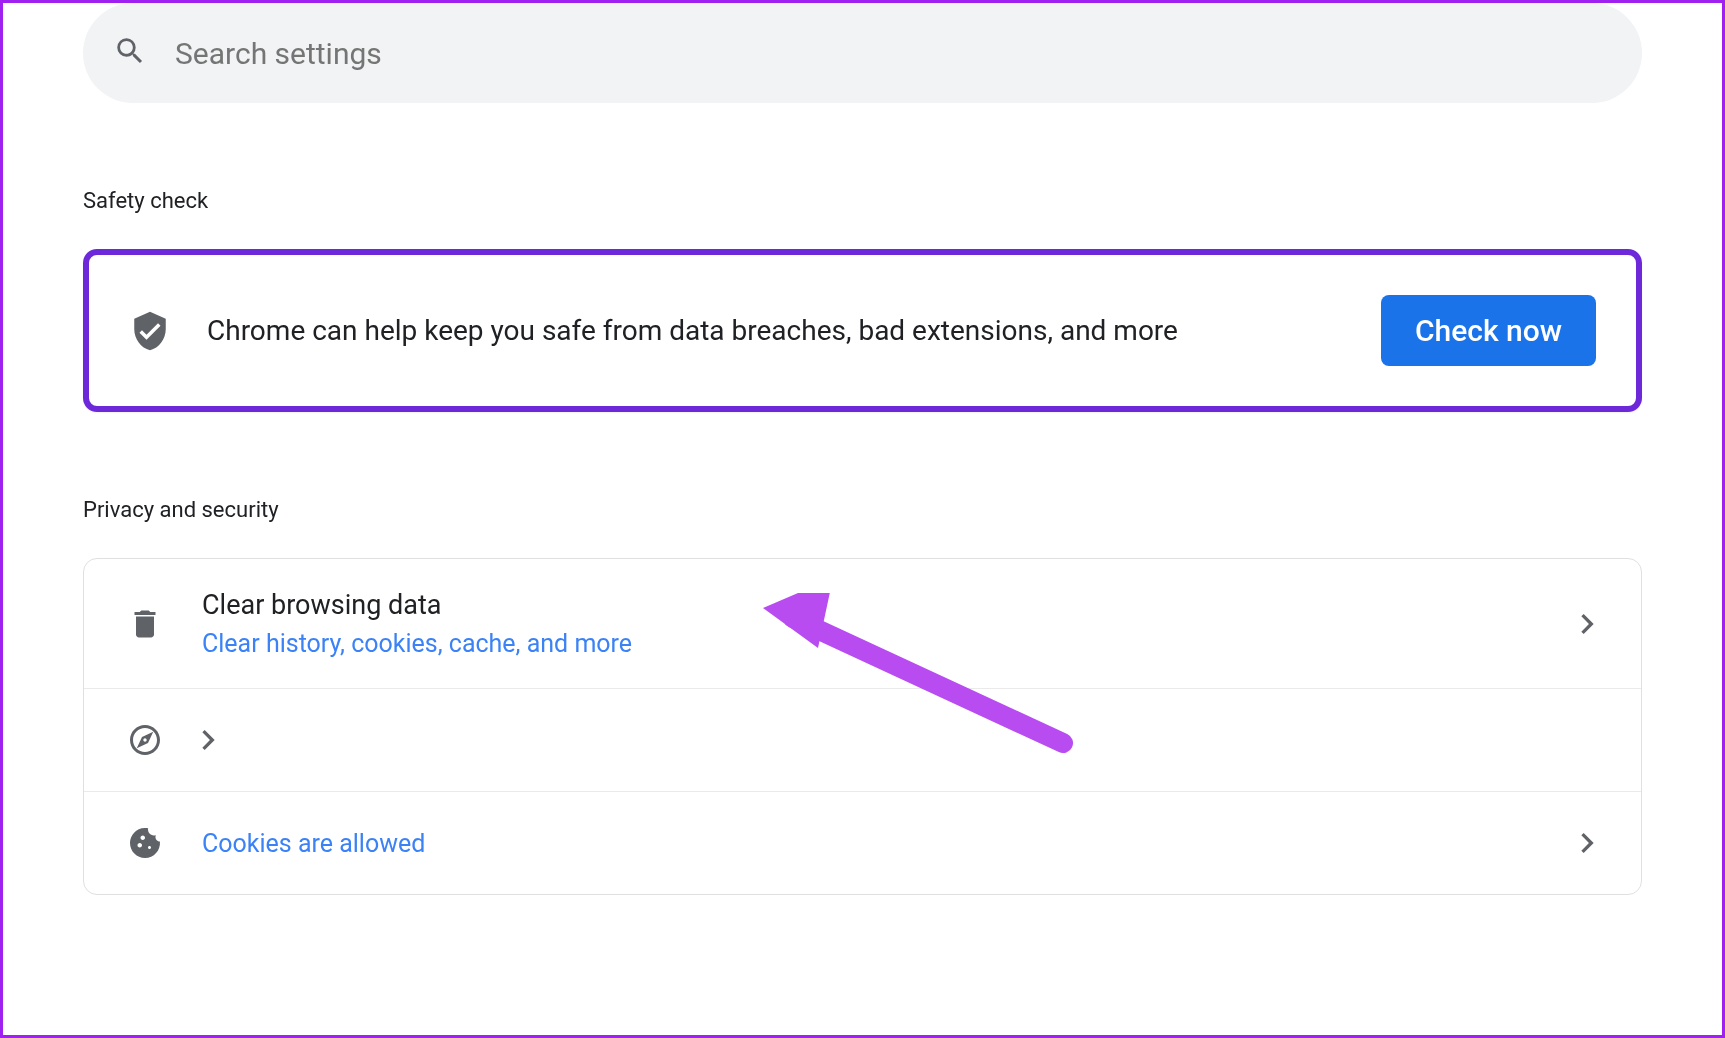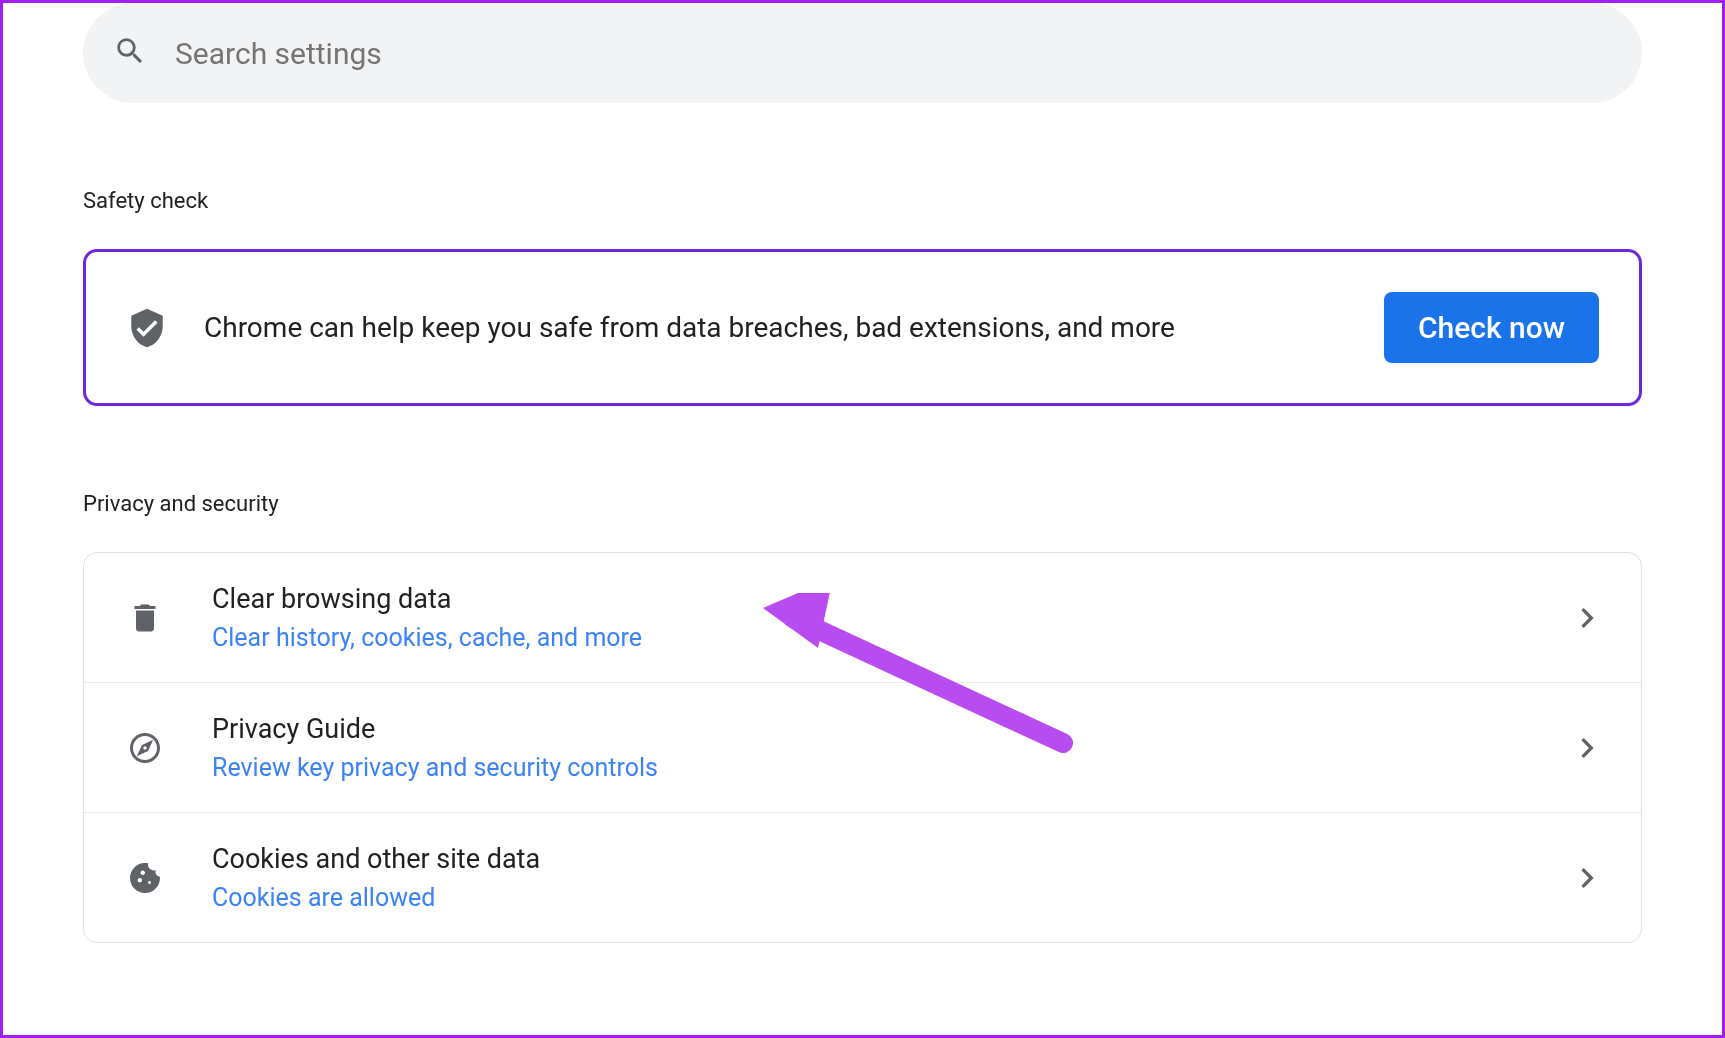--- a/index.html
+++ b/index.html
@@ -44,21 +44,21 @@
     }
     .section-title {
       font-size: 22px;
       color: #202124;
       margin: 85px 0 36px 80px;
       font-weight: 400;
     }
     .card {
       margin: 0 80px;
       background: #fff;
-      border: 3px solid #6d28d9;
+      border: 6px solid #6d28d9;
       border-radius: 14px;
       box-shadow: 0 1px 2px rgba(0,0,0,0.06);
     }
     .safety-row {
       display: flex;
       align-items: center;
       padding: 40px 40px;
     }
     .safety-row .shield-icon {
       width: 42px;
@@ -90,21 +90,20 @@
       border: 1px solid #e0e0e0;
       border-radius: 14px;
       overflow: hidden;
     }
     .list-row {
       display: flex;
       align-items: center;
       padding: 30px 40px;
       border-bottom: 1px solid #eaeaea;
       cursor: pointer;
-      gap: 10px;
     }
     .list-row:last-child {
       border-bottom: none;
     }
     .row-icon {
       width: 42px;
       height: 42px;
       margin-right: 36px;
       display: flex;
       align-items: center;
@@ -190,39 +189,34 @@
           </svg>
       </span>
     </div>
 
     <div class="list-row">
       <span class="row-icon">
         <svg viewBox="0 0 24 24">
             <path d="M12 2C6.48 2 2 6.48 2 12s4.48 10 10 10 10-4.48 10-10S17.52 2 12 2zm0 18c-4.41 0-8-3.59-8-8s3.59-8 8-8 8 3.59 8 8-3.59 8-8 8zm-5.5-2.5l7.51-3.49L17.5 6.5 9.99 9.99 6.5 17.5zm5.5-6.6c.61 0 1.1.49 1.1 1.1s-.49 1.1-1.1 1.1-1.1-.49-1.1-1.1.49-1.1 1.1-1.1z"></path>
           </svg>
       </span>
-      <div class="row-content">
-        <div class="row-title">Privacy Guide</div>
-        <div class="row-sub">Review key privacy and security controls</div>
-      </div>
       <span class="row-chevron">
         <svg viewBox="0 0 8 12">
             <path d="M0 10.59L4.58 6 0 1.41 1.41 0l6 6-6 6z"></path>
           </svg>
       </span>
     </div>
 
     <div class="list-row">
       <span class="row-icon">
         <svg viewBox="0 0 24 24">
             <path d="M21.95 10.99c-1.79-.03-3.7-1.95-2.68-4.22-2.98 1-5.77-1.59-5.19-4.56C7.11.74 2 6.41 2 12c0 5.52 4.48 10 10 10 5.89 0 10.54-5.08 9.95-11.01zM8.5 15c-.83 0-1.5-.67-1.5-1.5S7.67 12 8.5 12s1.5.67 1.5 1.5S9.33 15 8.5 15zm2-5C9.67 10 9 9.33 9 8.5S9.67 7 10.5 7s1.5.67 1.5 1.5-.67 1.5-1.5 1.5zm4.5 6c-.55 0-1-.45-1-1s.45-1 1-1 1 .45 1 1-.45 1-1 1z"></path>
           </svg>
       </span>
       <div class="row-content">
-        <div class="row-title">Cookies and other site data</div>
         <div class="row-sub">Cookies are allowed</div>
       </div>
       <span class="row-chevron">
         <svg viewBox="0 0 8 12">
             <path d="M0 10.59L4.58 6 0 1.41 1.41 0l6 6-6 6z"></path>
           </svg>
       </span>
     </div>
   </div>
 </div>

